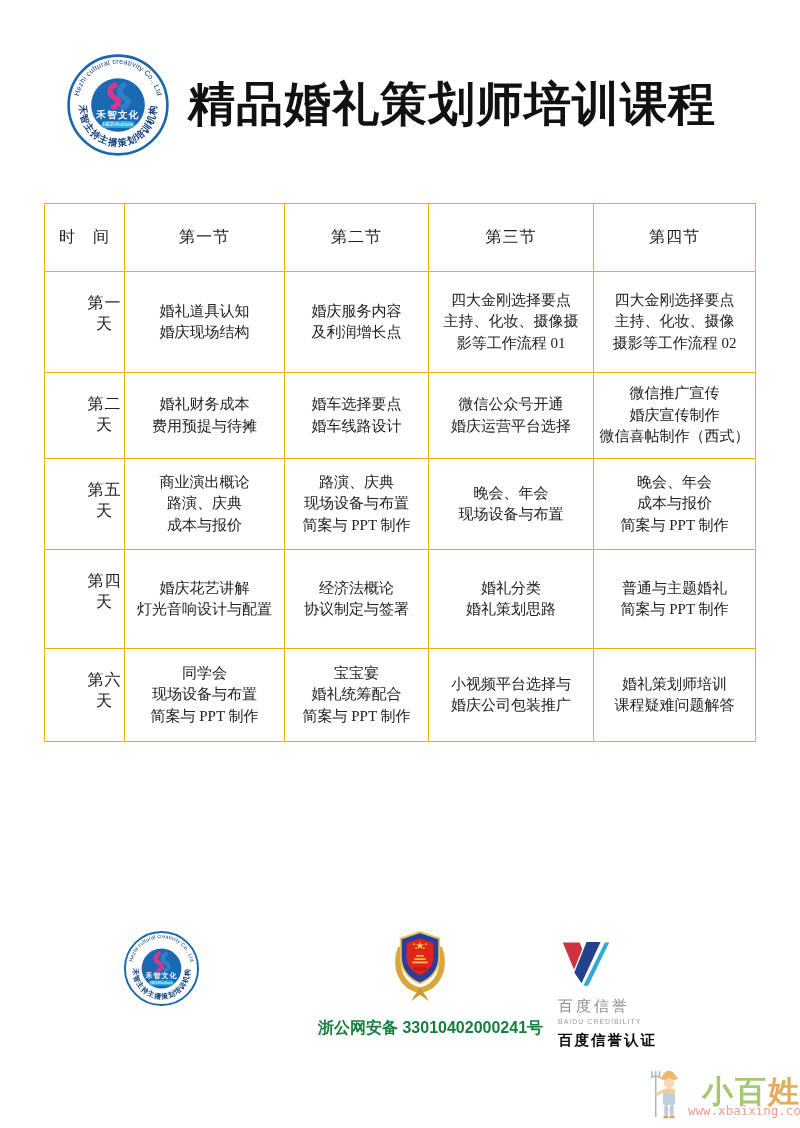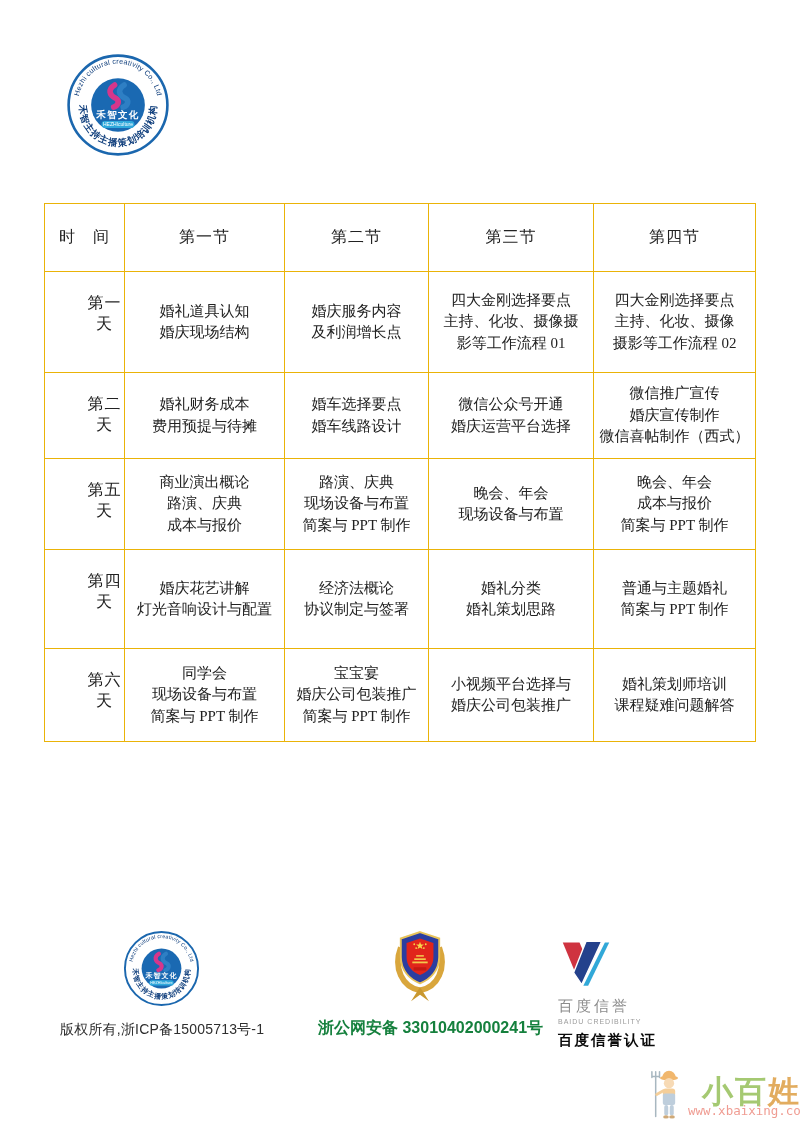--- a/index.html
+++ b/index.html
@@ -90,20 +90,21 @@
     <text font-size="10.8" font-weight="bold" fill="#0f3e7c" letter-spacing="1.2" font-family="Liberation Sans, sans-serif">
       <textPath href="#lgA-bot" startOffset="50%" text-anchor="middle">禾智主持主播策划培训机构</textPath>
     </text>
     <path d="M56,37 C48,42 50,49 57,52 C62,54.5 61,60.5 55,62.5" stroke="#d6368b" stroke-width="6.5" fill="none" stroke-linecap="round"></path>
     <path d="M67,37 C59,42 61,49 68,52 C73,54.5 72,60.5 66,62.5" stroke="#2e7fc4" stroke-width="6.5" fill="none" stroke-linecap="round"></path>
     <text x="60" y="75.5" font-size="11" font-weight="bold" fill="#ffffff" text-anchor="middle" letter-spacing="1.5">禾智文化</text>
     <rect x="41" y="78.5" width="38" height="8" rx="4" fill="#2fa9dc"></rect>
     <text x="60" y="84.6" font-size="5.8" fill="#ffffff" text-anchor="middle">HEZHIculture</text>
   </svg>
 
+  <h1 class="page-title">精品婚礼策划师培训课程</h1>
 
   <table class="course-table">
     <colgroup>
       <col style="width:80px">
         <col style="width:160px">
         <col style="width:144px">
         <col style="width:165px">
         <col style="width:162px">
     </colgroup>
     <tbody>
@@ -163,21 +164,21 @@
 婚礼策划思路</td>
       <td class="cell">普通与主题婚礼
 简案与 PPT 制作</td>
     </tr>
     <tr>
       <td class="day">第六天</td>
       <td class="cell">同学会
 现场设备与布置
 简案与 PPT 制作</td>
       <td class="cell">宝宝宴
-婚庆公司包装推广
+婚礼统筹配合
 简案与 PPT 制作</td>
       <td class="cell">小视频平台选择与
 婚庆公司包装推广</td>
       <td class="cell">婚礼策划师培训
 课程疑难问题解答</td>
     </tr>
   </tbody>
     </table>
 
   <div class="footer-left">
@@ -191,21 +192,20 @@
       <path id="lgB-bot" d="M 18,50 A 44,44 0 1 0 102,50" fill="none"></path>
       <text font-size="10.8" font-weight="bold" fill="#0f3e7c" letter-spacing="1.2" font-family="Liberation Sans, sans-serif">
         <textPath href="#lgB-bot" startOffset="50%" text-anchor="middle">禾智主持主播策划培训机构</textPath>
       </text>
       <path d="M56,37 C48,42 50,49 57,52 C62,54.5 61,60.5 55,62.5" stroke="#d6368b" stroke-width="6.5" fill="none" stroke-linecap="round"></path>
       <path d="M67,37 C59,42 61,49 68,52 C73,54.5 72,60.5 66,62.5" stroke="#2e7fc4" stroke-width="6.5" fill="none" stroke-linecap="round"></path>
       <text x="60" y="75.5" font-size="11" font-weight="bold" fill="#ffffff" text-anchor="middle" letter-spacing="1.5">禾智文化</text>
       <rect x="41" y="78.5" width="38" height="8" rx="4" fill="#2fa9dc"></rect>
       <text x="60" y="84.6" font-size="5.8" fill="#ffffff" text-anchor="middle">HEZHIculture</text>
     </svg>
-    <div class="copyright-text">版权所有,浙ICP备15005713号-1</div>
   </div>
 
   <div class="footer-mid">
     <svg class="police-badge-svg" viewBox="0 0 100 118">
       <path d="M20,30 C8,62 22,92 50,97 C78,92 92,62 80,30" stroke="#d9a63c" stroke-width="9" fill="none"></path>
       <path d="M50,92 L36,114 L50,104 L64,114 Z" fill="#c9982f"></path>
       <path d="M50,6 L80,16 L80,45 C80,66 66,80 50,86 C34,80 20,66 20,45 L20,16 Z" fill="#2b3ea0" stroke="#e7c35a" stroke-width="3"></path>
       <path d="M50,16 L71,23 L71,45 C71,59 62,69 50,73 C38,69 29,59 29,45 L29,23 Z" fill="#e1251b"></path>
       <polygon points="50,21 51.6,25.4 56.2,25.4 52.5,28.2 53.9,32.6 50,29.9 46.1,32.6 47.5,28.2 43.8,25.4 48.4,25.4" fill="#f7d64a"></polygon>
       <circle cx="41" cy="25" r="1.4" fill="#f7d64a"></circle>

